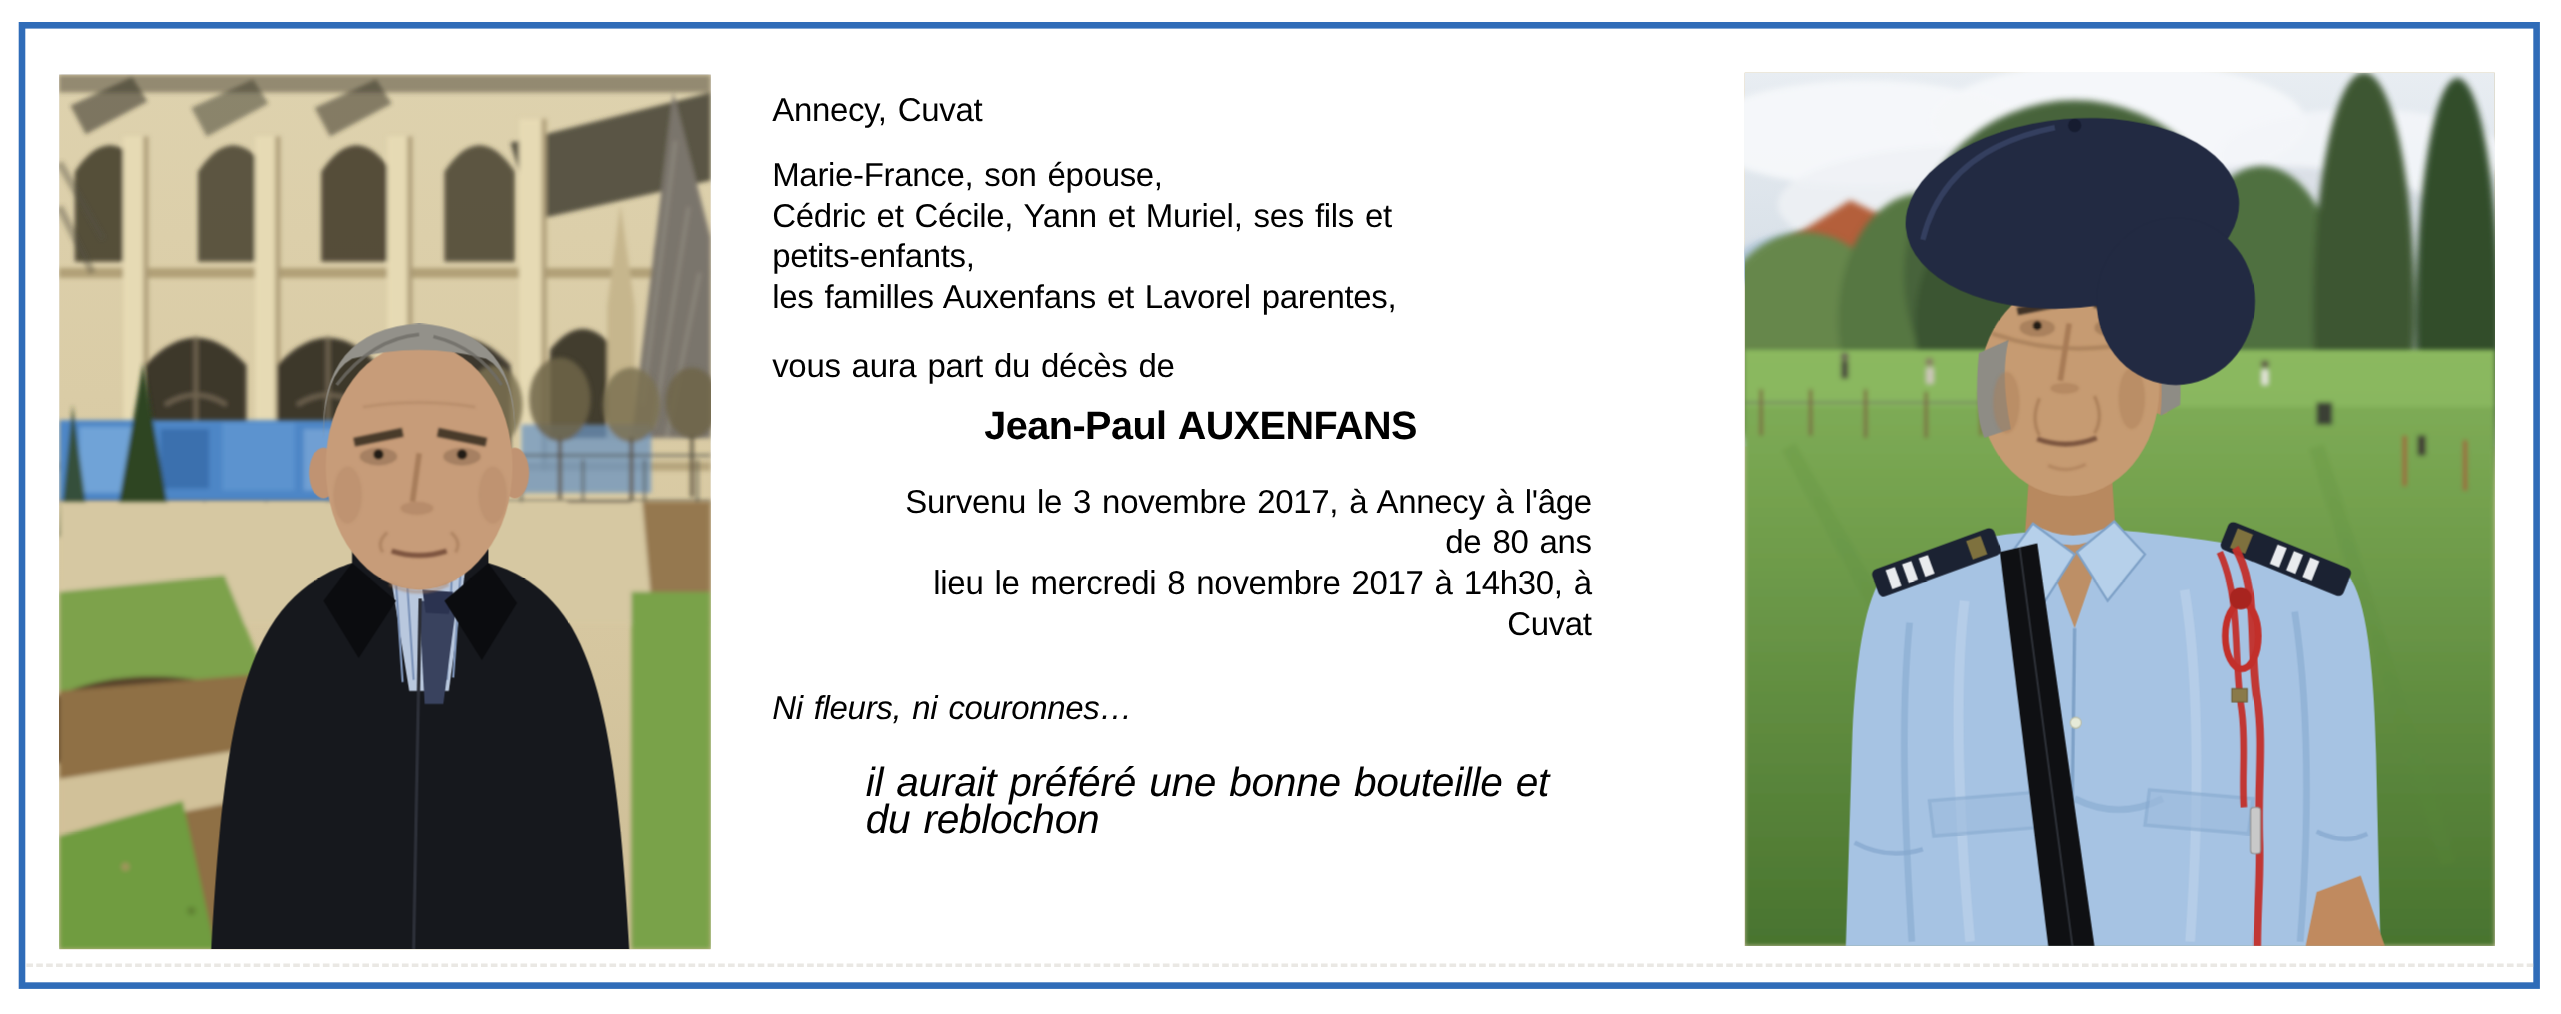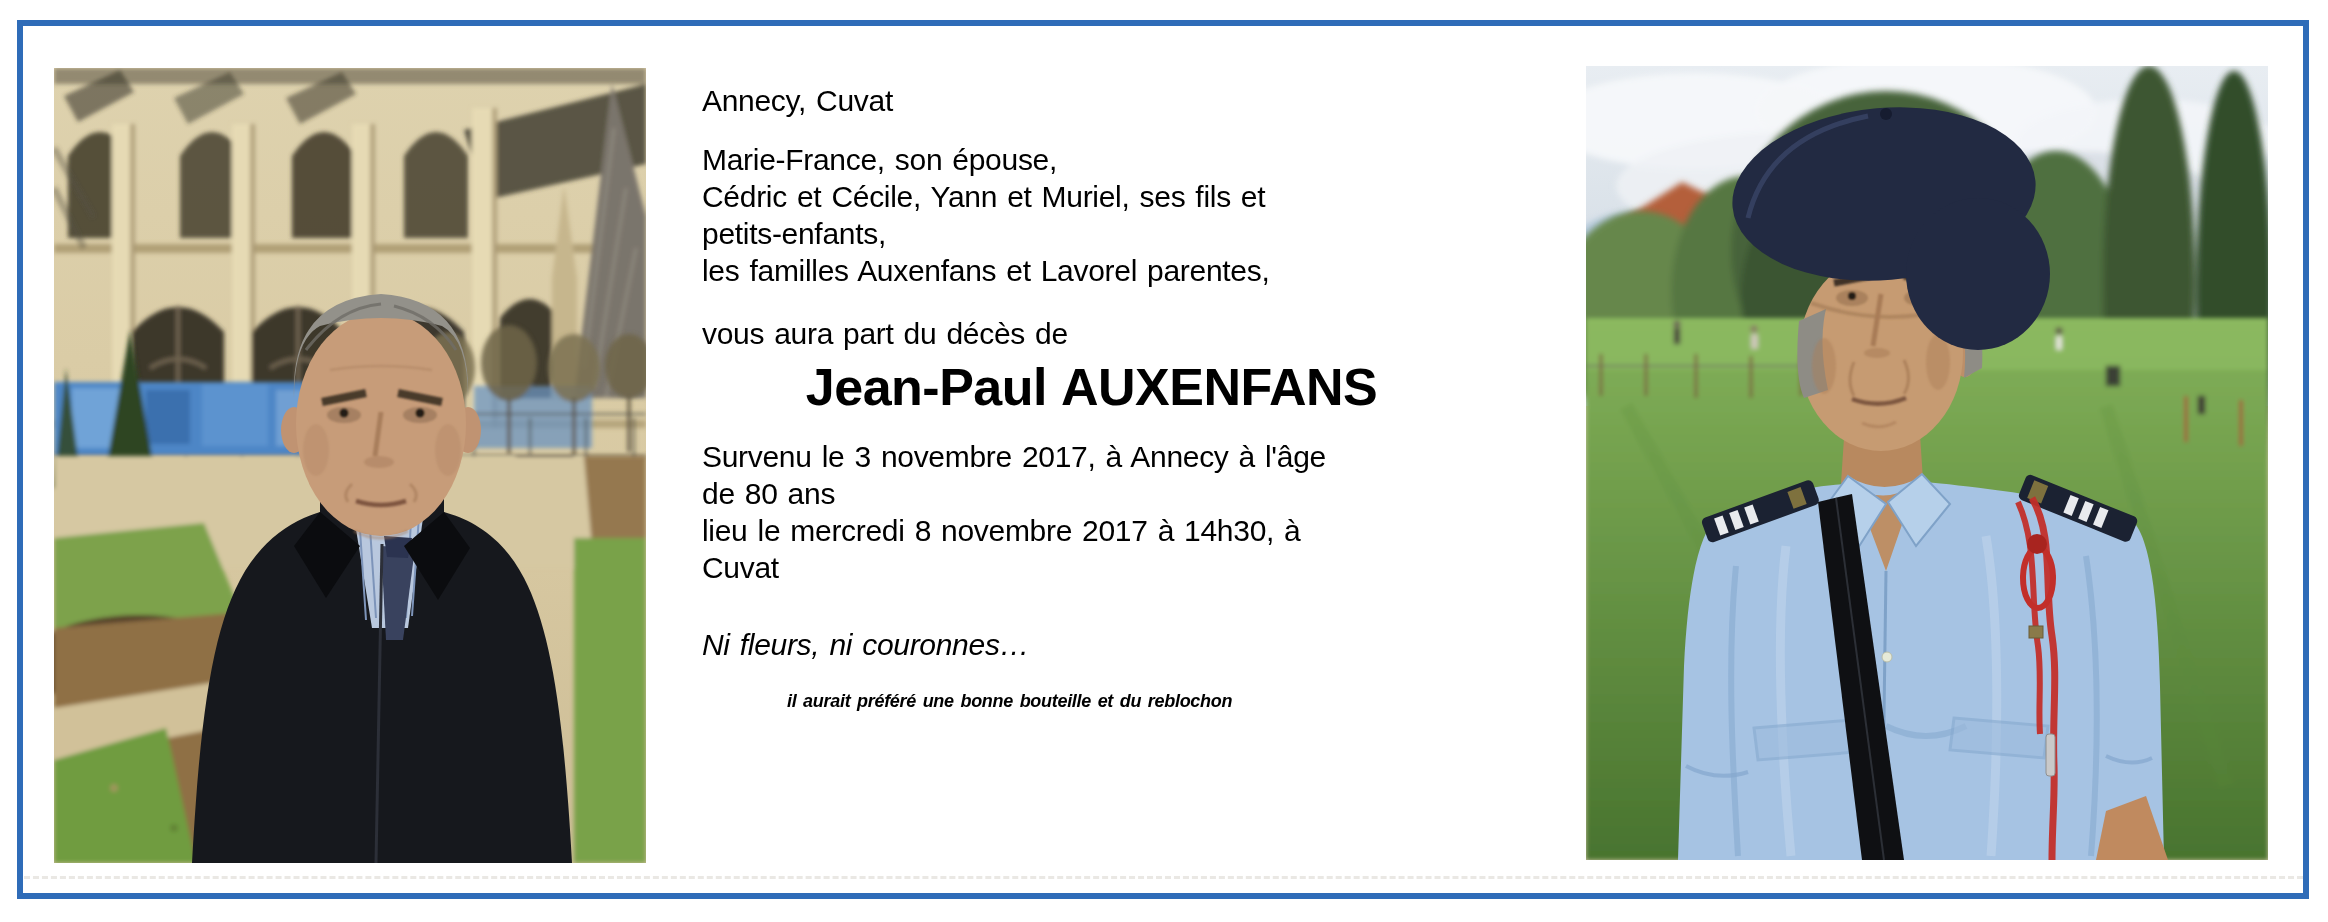--- a/index.html
+++ b/index.html
@@ -21,26 +21,26 @@
   .photo svg{display:block;width:100%;height:100%;}
   .photo-left{left:54px;top:68px;width:592px;height:795px;}
   .photo-right{left:1586px;top:66px;width:682px;height:794px;}
   .text-block{
     position:absolute;left:702px;top:82px;width:745px;
     font-size:30px;line-height:37px;letter-spacing:-0.3px;word-spacing:2px;
   }
   .family{margin-top:22px;}
   .intro{margin-top:26px;}
   .name{
-    margin-top:10px;font-size:52px;line-height:50px;font-weight:bold;
+    margin-top:10px;font-size:36px;line-height:50px;font-weight:bold;
     text-align:center;padding-left:34px;letter-spacing:-0.5px;
   }
-  .details{margin-top:26px;}
+  .details{margin-top:26px;text-align:right;}
   .epitaph{margin-top:40px;font-style:italic;}
-  .epitaph-sub{margin-top:22px;margin-left:85px;font-style:italic;font-size:18px;line-height:33px;font-weight:bold;}
+  .epitaph-sub{margin-top:32px;margin-left:85px;font-style:italic;font-size:37px;line-height:33px;}
 </style>
 </head>
 <body>
 
 <div>
 
   <div class="frame"></div>
   <div class="faint-rule"></div>
 
   <div class="photo photo-left">

